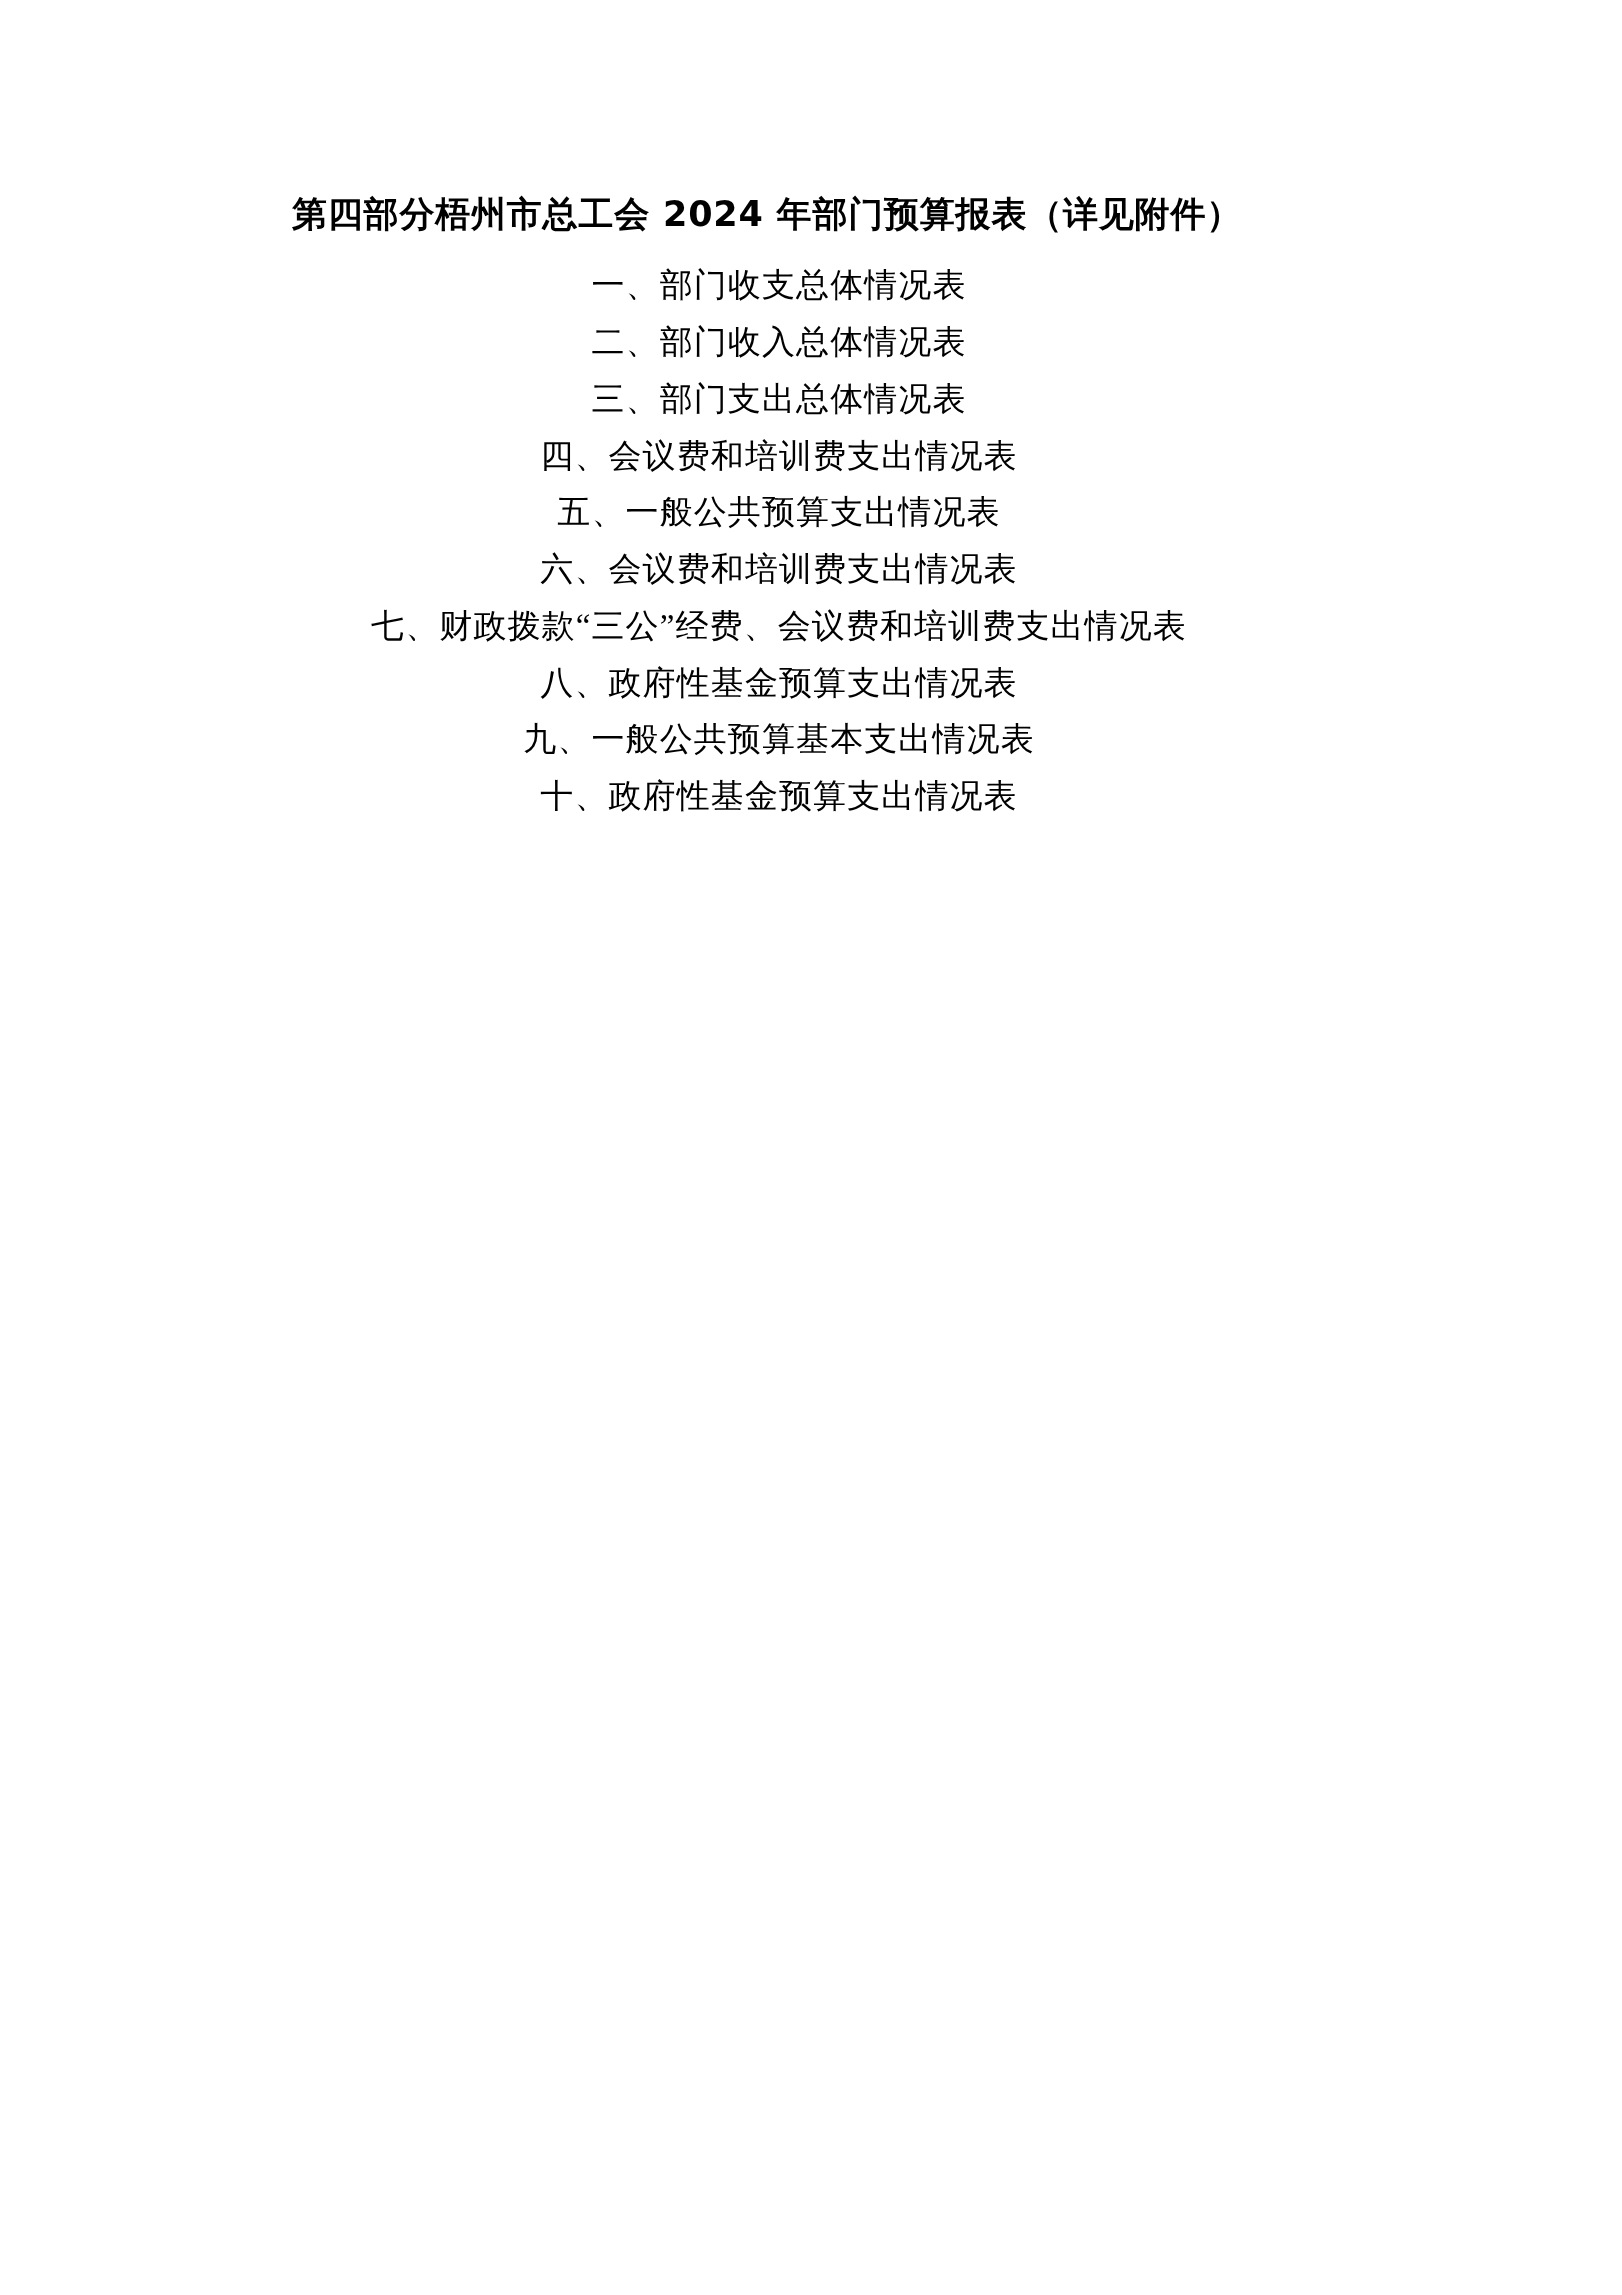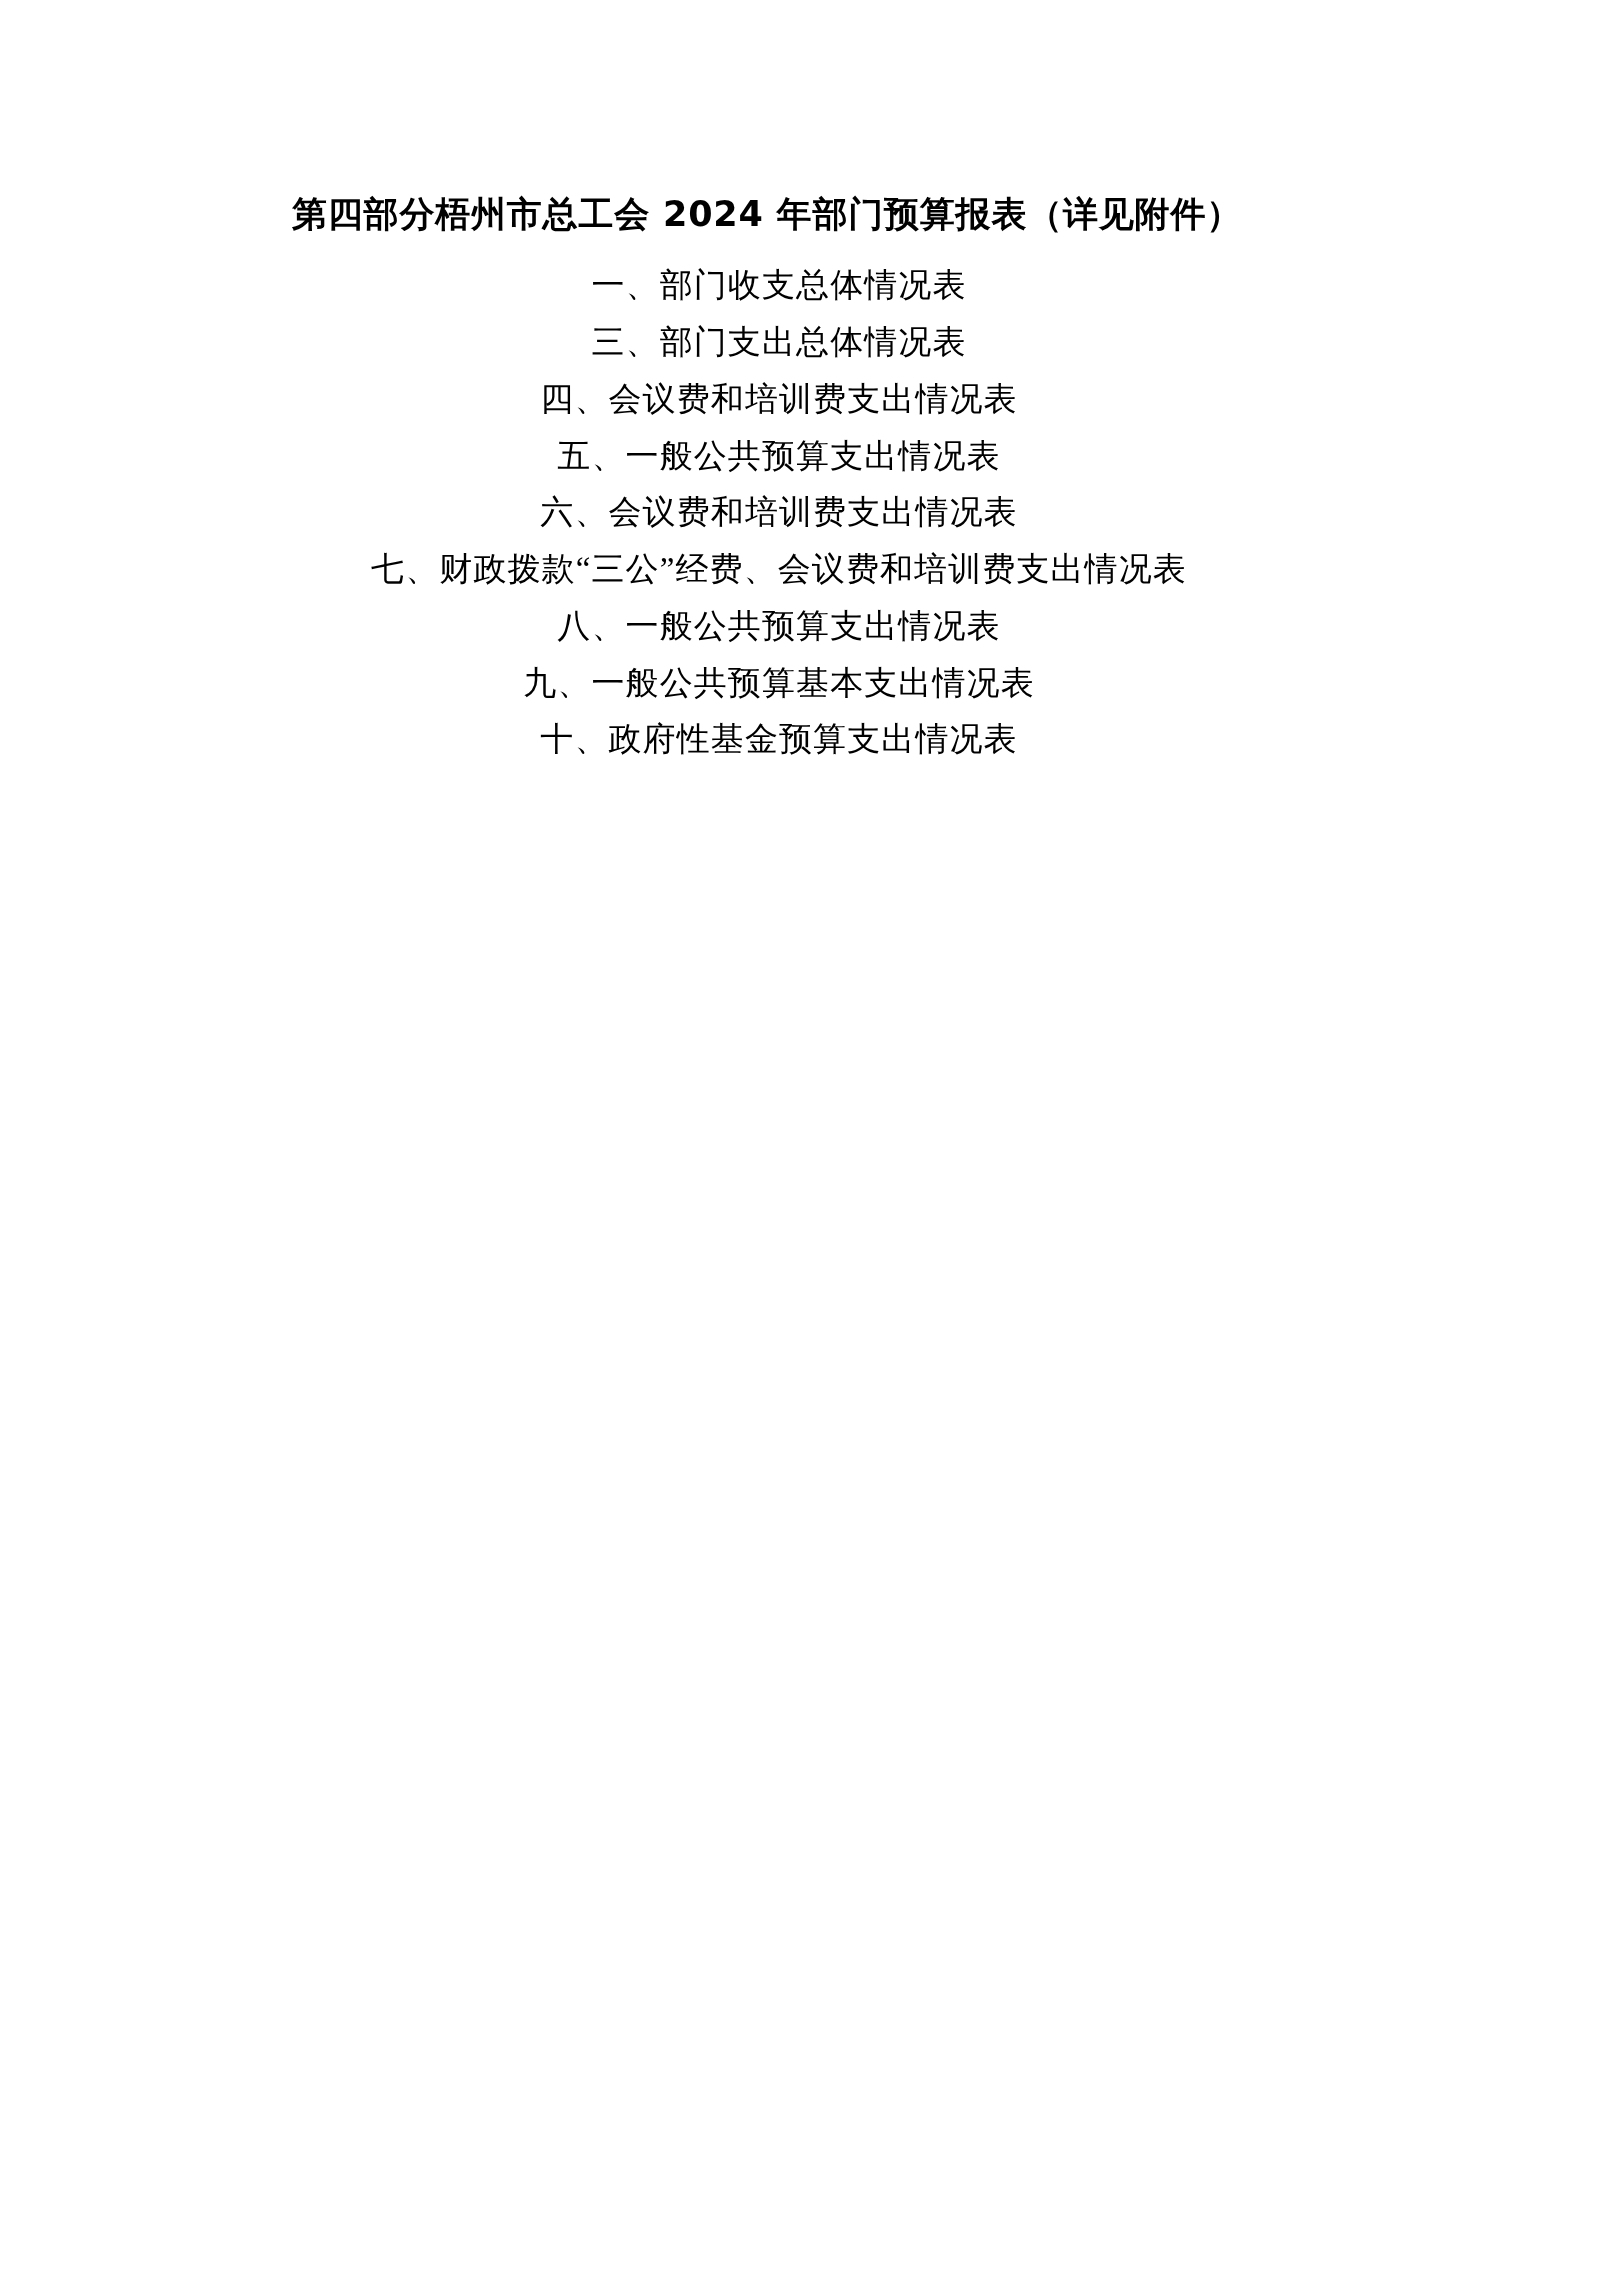--- a/index.html
+++ b/index.html
@@ -48,24 +48,25 @@
 </style>
 </head>
 <body>
 
 <div class="page">
 
   <h1 class="doc-title">第四部分梧州市总工会 2024 年部门预算报表（详见附件）</h1>
 
   <ul class="list">
     <li class="list-item">一、部门收支总体情况表</li>
+    <li class="list-item">二、部门收入总体情况表</li>
     <li class="list-item">三、部门支出总体情况表</li>
     <li class="list-item">四、会议费和培训费支出情况表</li>
     <li class="list-item">五、一般公共预算支出情况表</li>
     <li class="list-item">六、会议费和培训费支出情况表</li>
     <li class="list-item">七、财政拨款“三公”经费、会议费和培训费支出情况表</li>
-    <li class="list-item">八、一般公共预算支出情况表</li>
+    <li class="list-item">八、政府性基金预算支出情况表</li>
     <li class="list-item">九、一般公共预算基本支出情况表</li>
     <li class="list-item">十、政府性基金预算支出情况表</li>
   </ul>
 
 </div>
 
 
 </body></html>

